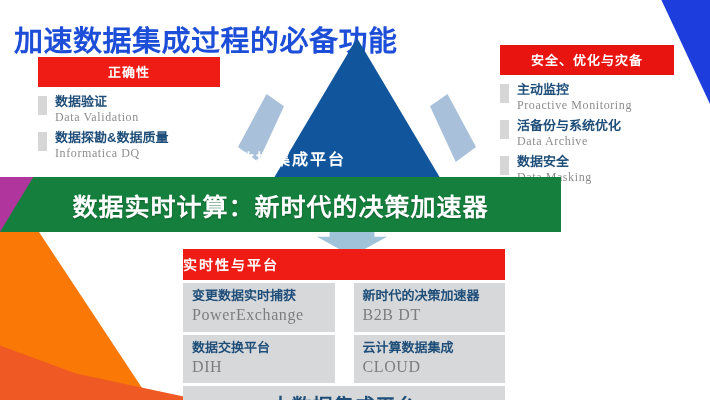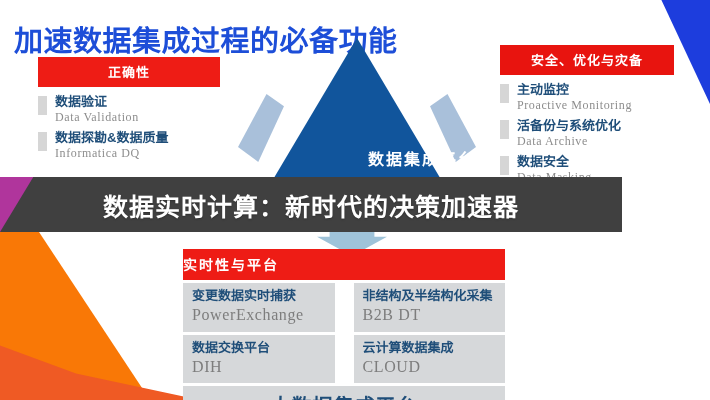--- a/index.html
+++ b/index.html
@@ -108,21 +108,21 @@
     position: absolute;
     left: 24px; top: 0;
     width: 190px; height: 160px;
     background: #11559c;
     clip-path: polygon(50% 0%, 100% 100%, 0% 100%);
   }
   #pyramid-label {
     position: absolute;
     left: 0; top: 108px;
     width: 238px;
-    text-align: right;
+    text-align: left;
     font-size: 16px;
     font-weight: bold;
     color: #ffffff;
     letter-spacing: 2px;
   }
   .wing {
     position: absolute;
     top: 56px;
     width: 46px; height: 68px;
     background: #a9c0da;
@@ -136,22 +136,22 @@
     left: 317px; top: 216px;
     width: 70px; height: 40px;
     background: #9fc3d9;
     clip-path: polygon(18% 0%, 82% 0%, 82% 52%, 100% 52%, 50% 100%, 0% 52%, 18% 52%);
   }
 
   
   #overlay-banner {
     position: absolute;
     left: 0; top: 177px;
-    width: 622px; height: 55px;
-    background: #404040;
+    width: 561px; height: 55px;
+    background: #15803d;
     display: flex;
     align-items: center;
     justify-content: center;
   }
   #overlay-banner-accent {
     position: absolute;
     left: 0; top: 0;
     width: 64px; height: 55px;
     background: #b0359c;
     clip-path: polygon(0% 0%, 52% 0%, 0% 100%);
@@ -264,21 +264,21 @@
 
   <div id="platform-table">
     <div id="platform-header">实时性与平台</div>
 
     <div class="table-row">
       <div class="table-cell">
         <div class="cell-cn">变更数据实时捕获</div>
         <div class="cell-en">PowerExchange</div>
       </div>
       <div class="table-cell">
-        <div class="cell-cn">非结构及半结构化采集</div>
+        <div class="cell-cn">新时代的决策加速器</div>
         <div class="cell-en">B2B DT</div>
       </div>
     </div>
 
     <div class="table-row">
       <div class="table-cell">
         <div class="cell-cn">数据交换平台</div>
         <div class="cell-en">DIH</div>
       </div>
       <div class="table-cell">

